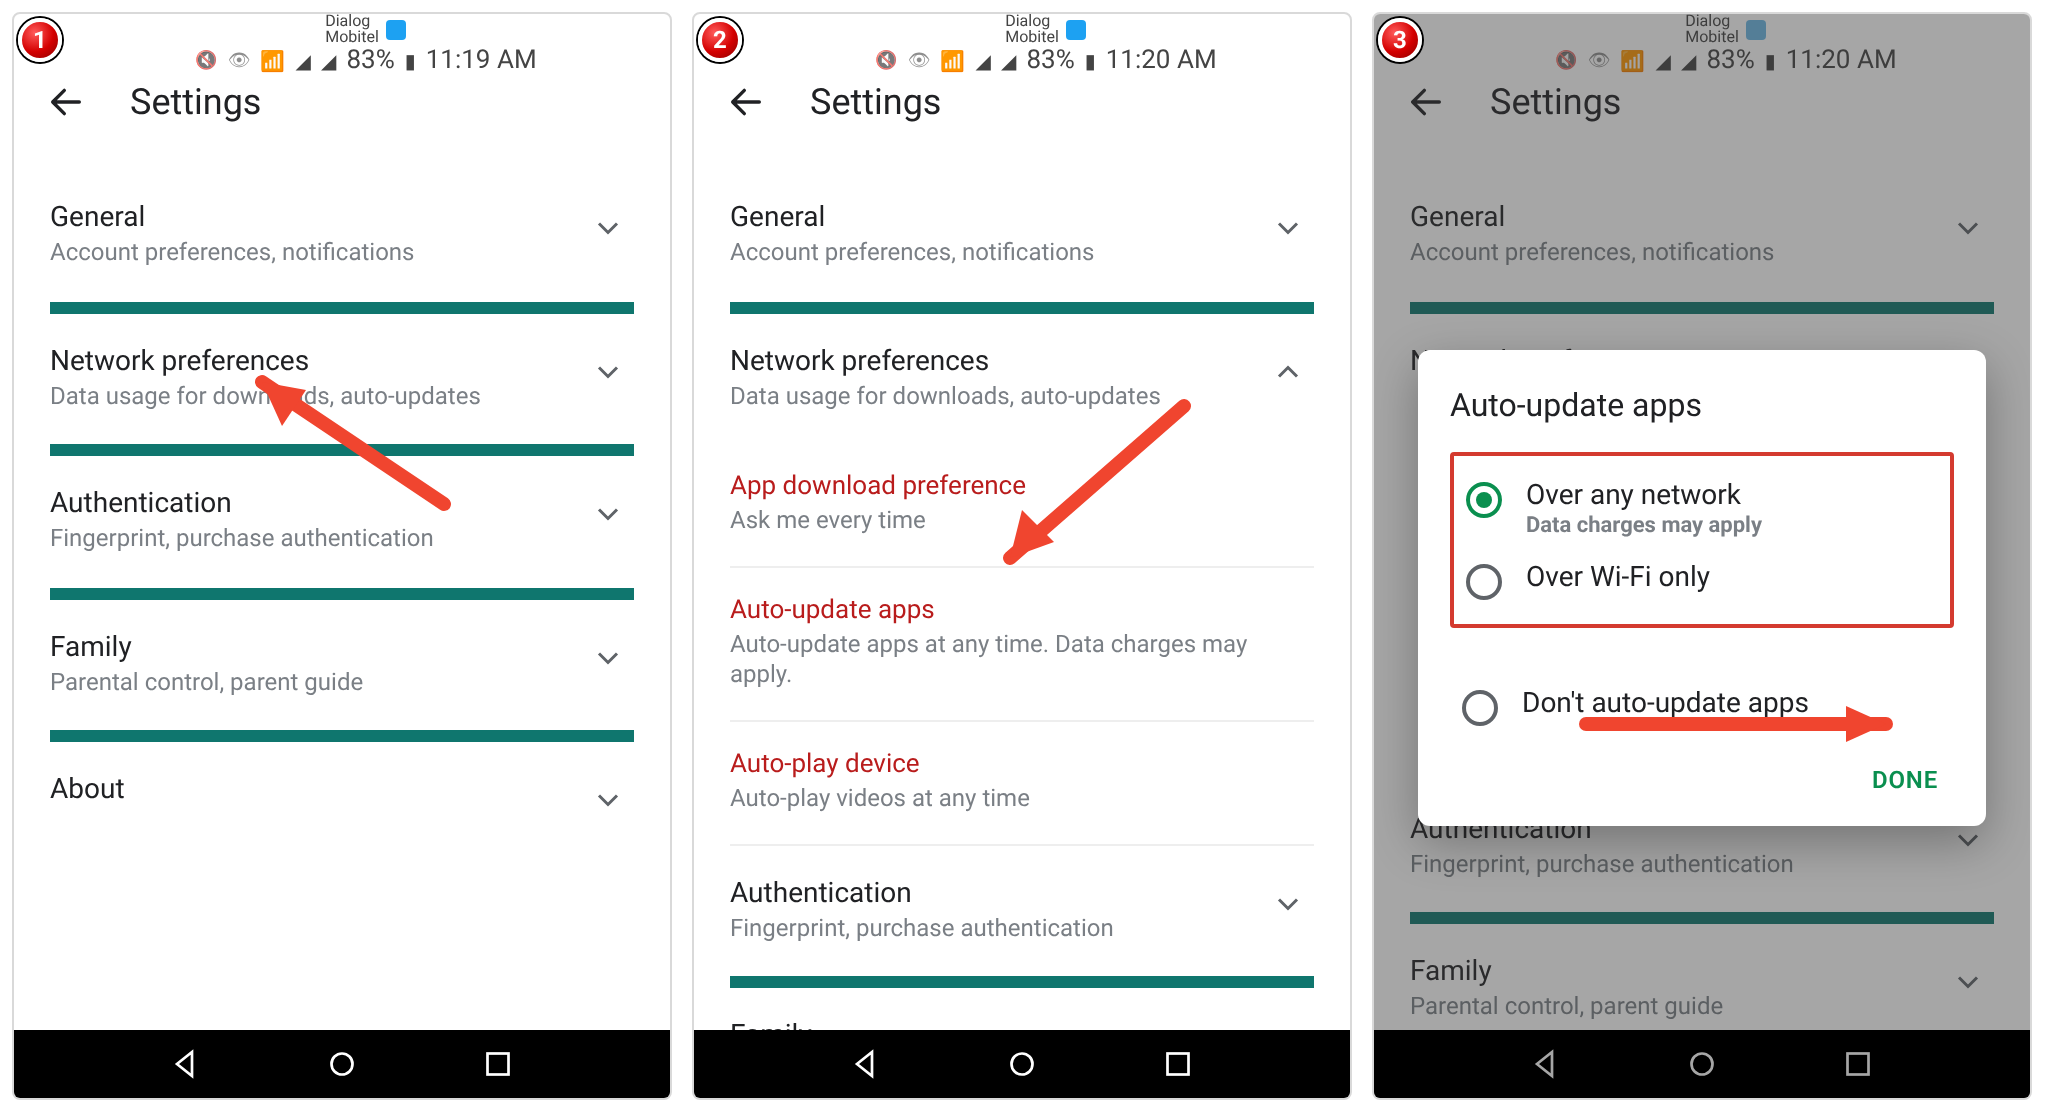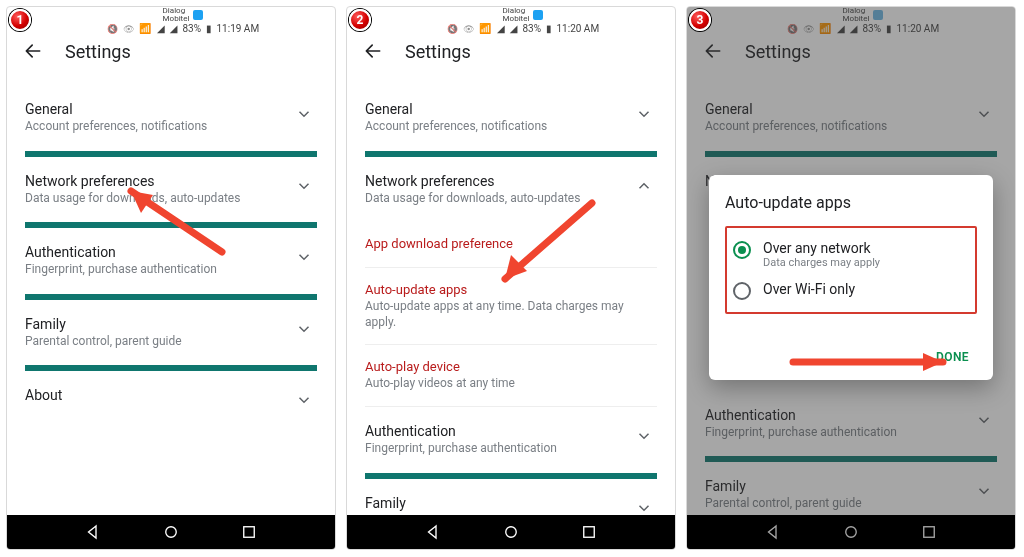--- a/index.html
+++ b/index.html
@@ -26,21 +26,21 @@
     z-index:20;
   }
   
   .statusbar {
     height:20px; display:flex; align-items:center; justify-content:space-between;
     padding:0 10px 0 34px; font-size:9px; color:#555;flex-direction:column;
   }
   .sb-left { display:flex; align-items:center; gap:4px; }
   .carrier { font-size:8px; line-height:1; color:#444; }
   .sim-icon { width:10px; height:10px; background:#1da1f2; border-radius:2px; }
-  .sb-right { display:flex; align-items:center; gap:5px; color:#444; font-size:10px;}
+  .sb-right { display:flex; align-items:center; gap:5px; color:#444; font-size:13px;}
   .sb-right span { display:inline-flex; align-items:center; }
   .sb-right .sig::before { content:"◢"; font-size:10px; }
   .sb-right .wifi::before { content:"📶"; font-size:10px; }
   .sb-right .eye::before { content:"👁"; font-size:9px; opacity:.6;}
   .sb-right .mute::before { content:"🔇"; font-size:9px; opacity:.7;}
   .sb-right .batt::before { content:"▮"; font-size:10px; }
   
   .header {
     display:flex; align-items:flex-start; gap:22px;
     padding:14px 16px 10px 16px;
@@ -102,21 +102,21 @@
   }
   .radio {
     width:18px; height:18px; border:2px solid #5f6368; border-radius:50%;
     flex-shrink:0; margin-top:1px; position:relative;
   }
   .radio.checked { border-color:#0a8f4f; }
   .radio.checked::after {
     content:""; position:absolute; inset:3px; border-radius:50%; background:#0a8f4f;
   }
   .radio-text .t { font-size:14px; color:#202124; }
-  .radio-text .s { font-size:11px; color:#7a7f85; }
+  .radio-text .s { font-size:11px; color:#7a7f85;font-weight:bold; }
   .radio-row.outside { padding:10px 6px 4px 6px; }
   .dialog-actions { display:flex; justify-content:flex-end; padding-top:10px; }
   .done-btn { color:#0a8f4f; font-weight:600; font-size:12px; letter-spacing:.4px; padding:6px 8px; }
 
   
   .arrow {
     position:absolute; z-index:30; pointer-events:none;
   }
   .arrow svg { overflow:visible; }
   .arrow-stroke { stroke:#f0452f; stroke-width:7; fill:none; stroke-linecap:round;}
@@ -276,20 +276,21 @@
           <div class="title">Network preferences</div>
           <div class="sub">Data usage for downloads, auto-updates</div>
         </div>
         <span class="chev"><svg viewBox="0 0 24 24">
               <path d="M6 15l6-6 6 6" fill="none" stroke-width="2"></path>
             </svg></span>
       </div>
 
       <div class="subitem">
         <div class="title">App download preference</div>
+        <div class="sub">Ask me every time</div>
       </div>
       <div class="subitem">
         <div class="title">Auto-update apps</div>
         <div class="sub">Auto-update apps at any time. Data charges may apply.</div>
       </div>
       <div class="subitem">
         <div class="title">Auto-play device</div>
         <div class="sub">Auto-play videos at any time</div>
       </div>
 
@@ -417,20 +418,26 @@
           </div>
         </div>
         <div class="radio-row">
           <div class="radio"></div>
           <div class="radio-text">
             <div class="t">Over Wi-Fi only</div>
           </div>
         </div>
       </div>
 
+      <div class="radio-row outside">
+        <div class="radio"></div>
+        <div class="radio-text">
+          <div class="t">Don't auto-update apps</div>
+        </div>
+      </div>
 
       <div class="dialog-actions">
         <span class="done-btn">DONE</span>
       </div>
     </div>
 
     <div class="arrow" style="left:96px; top:340px;">
       <svg width="200" height="30">
         <line x1="10" y1="15" x2="160" y2="15" class="arrow-stroke"></line>
         <polygon points="160,15 140,6 140,24" class="arrow-head"></polygon>

